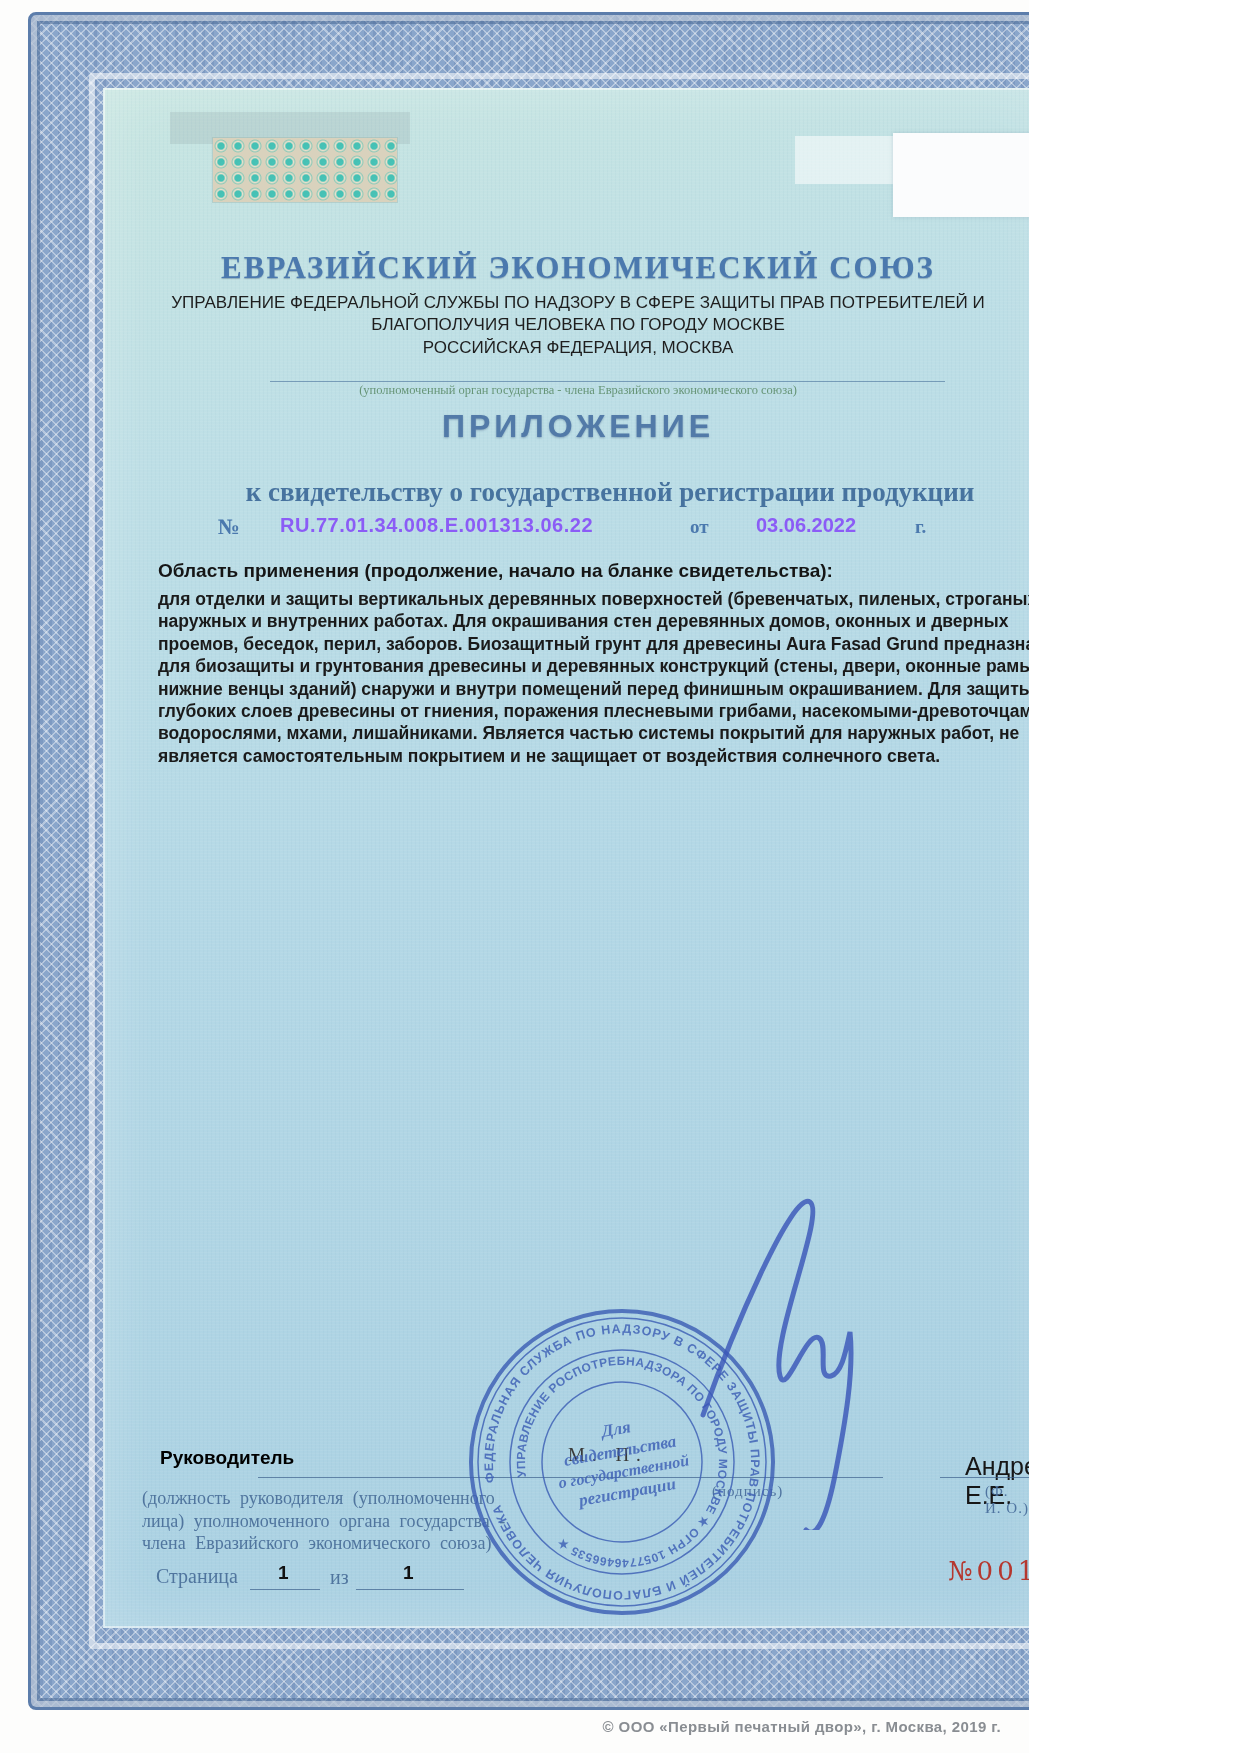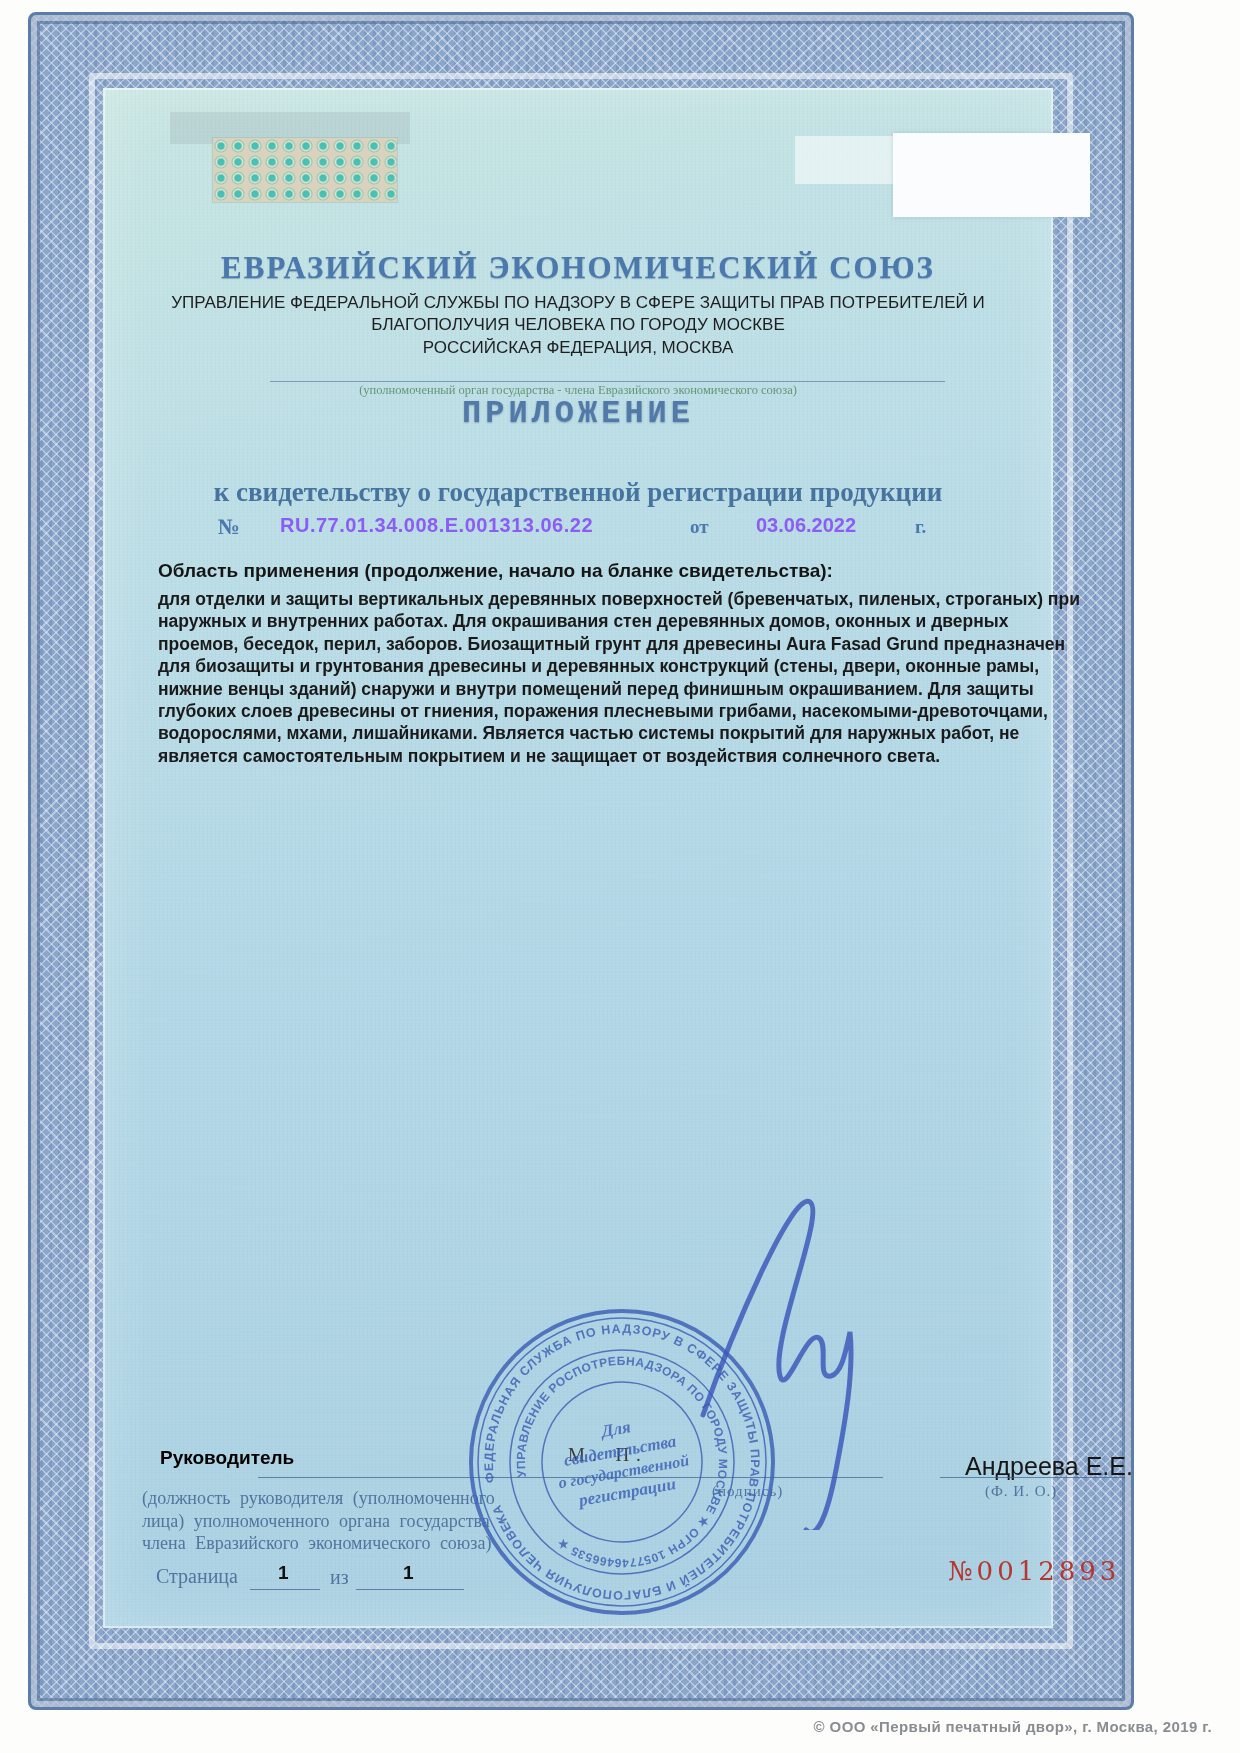--- a/index.html
+++ b/index.html
@@ -1,16 +1,16 @@
 <!DOCTYPE html>
 <html><head>
 <meta charset="utf-8">
 <style>
   html,body{margin:0;padding:0;background:#ffffff;}
-  .paper{position:relative;width:1240px;height:1753px;background:#fdfdfc;overflow:hidden;
+  .paper{position:relative;width:1029px;height:1753px;background:#fdfdfc;overflow:hidden;
          font-family:"Liberation Sans",sans-serif;}
   
   .frame{position:absolute;left:28px;top:12px;width:1100px;height:1692px;
     background-color:#8aa6cb;
     background-image:
       repeating-linear-gradient(45deg, rgba(255,255,255,.38) 0 1.5px, transparent 1.5px 7px),
       repeating-linear-gradient(-45deg, rgba(255,255,255,.38) 0 1.5px, transparent 1.5px 7px),
       repeating-linear-gradient(90deg, rgba(47,79,134,.14) 0 3px, transparent 3px 9px);
     border:3px solid #5c7dab;border-radius:8px;
     box-shadow: inset 0 0 0 6px rgba(255,255,255,.45), inset 0 0 0 9px rgba(75,105,150,.55);}
@@ -34,23 +34,23 @@
   .white-patch-big{position:absolute;left:893px;top:133px;width:197px;height:84px;background:#fbfcfd;box-shadow:0 0 4px rgba(120,150,170,.35);}
   .white-patch-small{position:absolute;left:795px;top:136px;width:100px;height:48px;background:rgba(255,255,255,.55);}
   
   .center-band{position:absolute;left:103px;width:950px;text-align:center;}
   .union-title{top:250px;font-family:"Liberation Serif",serif;font-weight:bold;font-size:31px;
     letter-spacing:2px;color:#4b79ae;text-shadow:0 1px 1px rgba(40,70,110,.35);}
   .authority{top:292px;font-size:17px;font-weight:400;color:#1e1e1e;line-height:22.3px;letter-spacing:0px;}
   .authority div{white-space:nowrap;}
   .header-rule{position:absolute;left:270px;top:381px;width:675px;border-top:1.5px solid rgba(80,120,160,.65);}
   .authority-note{top:383px;font-family:"Liberation Serif",serif;font-size:12.5px;color:#5d8d6b;opacity:.9;}
-  .main-title{top:395px;font-family:Liberation Mono, monospace;font-weight:bold;font-size:32px;
+  .main-title{top:408px;font-family:Liberation Sans, sans-serif;font-weight:bold;font-size:32px;
     letter-spacing:4px;color:#527aa8;text-shadow:0 1px 2px rgba(60,90,130,.4);}
-  .subtitle{top:477px;font-family:"Liberation Serif",serif;font-weight:bold;font-size:27px;color:#47739f;}
+  .subtitle{top:477px;font-family:"Liberation Serif",serif;font-weight:bold;font-size:27px;color:#47739f;padding-left:32px;}
   
   .reg-label{position:absolute;font-family:"Liberation Serif",serif;font-weight:bold;color:#4b79ae;}
   .reg-value{position:absolute;color:#8b5cf6;font-weight:600;}
   .reg-no{left:218px;top:514px;font-size:22px;}
   .reg-number{left:280px;top:514px;font-size:20px;letter-spacing:.5px;}
   .reg-from{left:690px;top:516px;font-size:19px;}
   .reg-date{left:756px;top:514px;font-size:20px;}
   .reg-year{left:915px;top:516px;font-size:19px;}
   
   .body-heading{position:absolute;left:158px;top:560px;font-size:19px;font-weight:bold;color:#151515;white-space:pre;}

